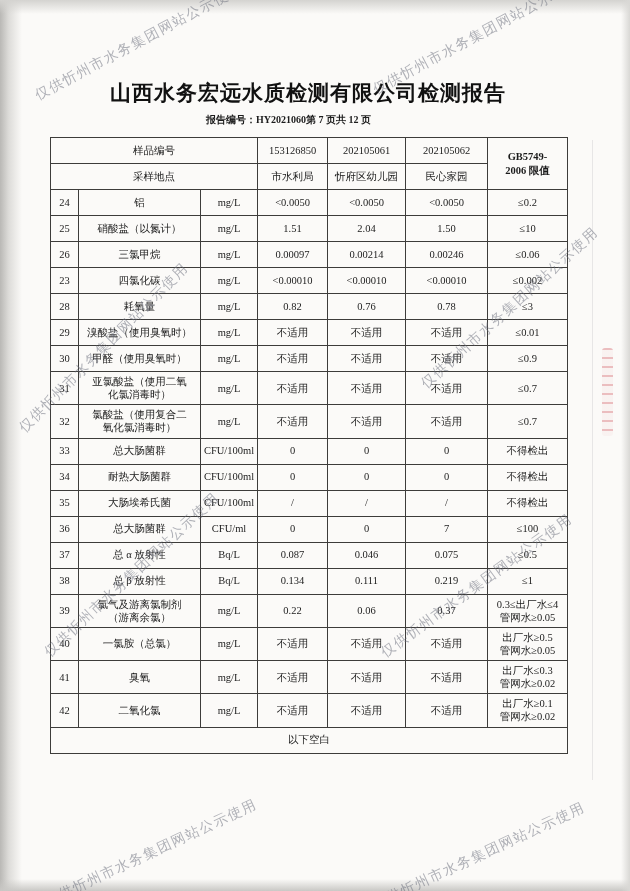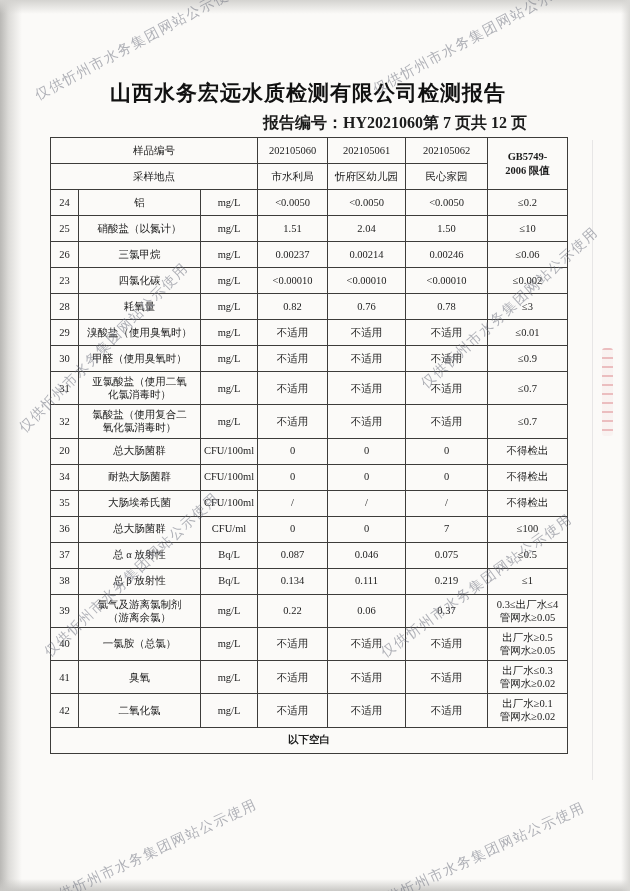--- a/index.html
+++ b/index.html
@@ -22,40 +22,40 @@
   .crease{position:absolute;left:592px;top:140px;width:1px;height:640px;
     background:rgba(170,170,175,0.25);}
 
   .title{
     position:absolute;top:79px;left:0;width:616px;text-align:center;
     font-family:"Liberation Sans","DejaVu Sans",sans-serif;
     font-weight:bold;font-size:21px;letter-spacing:1px;color:#111;
   }
   .meta{
     position:absolute;top:113px;left:50px;width:477px;
-    display:flex;justify-content:flex-end;align-items:baseline;
-    font-size:16px;font-weight:bold;
+    display:flex;justify-content:center;align-items:baseline;
+    font-size:10px;font-weight:bold;
   }
 
   table.report{
     position:absolute;left:50px;top:137px;width:517px;
     border-collapse:collapse;table-layout:fixed;z-index:2;border-radius:15px;
   }
   table.report td{
     border:1px solid #3d3c3a;text-align:center;vertical-align:middle;
     font-size:10.5px;line-height:1.25;padding:3px 2px;height:19px;
     overflow:hidden;
   }
   thead td{font-size:11px;height:24px;}
   td.limit-head{white-space:pre-line;line-height:30px;font-size:11px;font-weight:bold;}
   td.name-cell{text-align:left;padding-left:7px;white-space:pre-line;}
   td.limit-cell{white-space:pre-line;}
   td.limit-small{font-size:8.5px;line-height:1.35;}
   td.blank-cell{height:74px;text-align:left;vertical-align:top;
-    padding:9px 0 0 10px;font-size:11px;font-weight:bold;}
+    padding:9px 0 0 10px;font-size:11px;}
 
   .wm{
     position:absolute;z-index:5;white-space:nowrap;pointer-events:none;
     font-family:"Liberation Sans","DejaVu Sans",sans-serif;
     font-size:14px;letter-spacing:1.5px;color:rgba(105,110,122,0.52);
     transform-origin:center center;
   }
   .wm-a{left:139px;top:42px;transform:translate(-50%,-50%) rotate(-28deg);}
   .wm-b{left:477px;top:36px;transform:translate(-50%,-50%) rotate(-28deg);}
   .wm-c{left:104px;top:348px;transform:translate(-50%,-50%) rotate(-45deg);}
@@ -95,21 +95,21 @@
       <col style="width:122px">
       <col style="width:57px">
     <col style="width:70px">
       <col style="width:78px">
       <col style="width:82px">
     <col style="width:80px">
   </colgroup>
   <thead>
     <tr>
       <td colspan="3">样品编号</td>
-      <td>202105060</td>
+      <td>153126850</td>
       <td>202105061</td>
       <td>202105062</td>
       <td rowspan="2" class="limit-head">GB5749-
 2006 限值</td>
     </tr>
     <tr>
       <td colspan="3">采样地点</td>
       <td>市水利局</td>
       <td>忻府区幼儿园</td>
       <td>民心家园</td>
@@ -131,21 +131,21 @@
         <td>mg/L</td>
         <td>1.51</td>
         <td>2.04</td>
         <td>1.50</td>
         <td class="limit-cell">≤10</td>
       </tr>
       <tr>
         <td>26</td>
         <td class="name-cell">三氯甲烷</td>
         <td>mg/L</td>
-        <td>0.00237</td>
+        <td>0.00097</td>
         <td>0.00214</td>
         <td>0.00246</td>
         <td class="limit-cell">≤0.06</td>
       </tr>
       <tr>
         <td>23</td>
         <td class="name-cell">四氯化碳</td>
         <td>mg/L</td>
         <td>&lt;0.00010</td>
         <td>&lt;0.00010</td>
@@ -193,21 +193,21 @@
         <td>32</td>
         <td class="name-cell">氯酸盐（使用复合二
 氧化氯消毒时）</td>
         <td>mg/L</td>
         <td>不适用</td>
         <td>不适用</td>
         <td>不适用</td>
         <td class="limit-cell">≤0.7</td>
       </tr>
       <tr>
-        <td>20</td>
+        <td>33</td>
         <td class="name-cell">总大肠菌群</td>
         <td>CFU/100ml</td>
         <td>0</td>
         <td>0</td>
         <td>0</td>
         <td class="limit-cell">不得检出</td>
       </tr>
       <tr>
         <td>34</td>
         <td class="name-cell">耐热大肠菌群</td>

